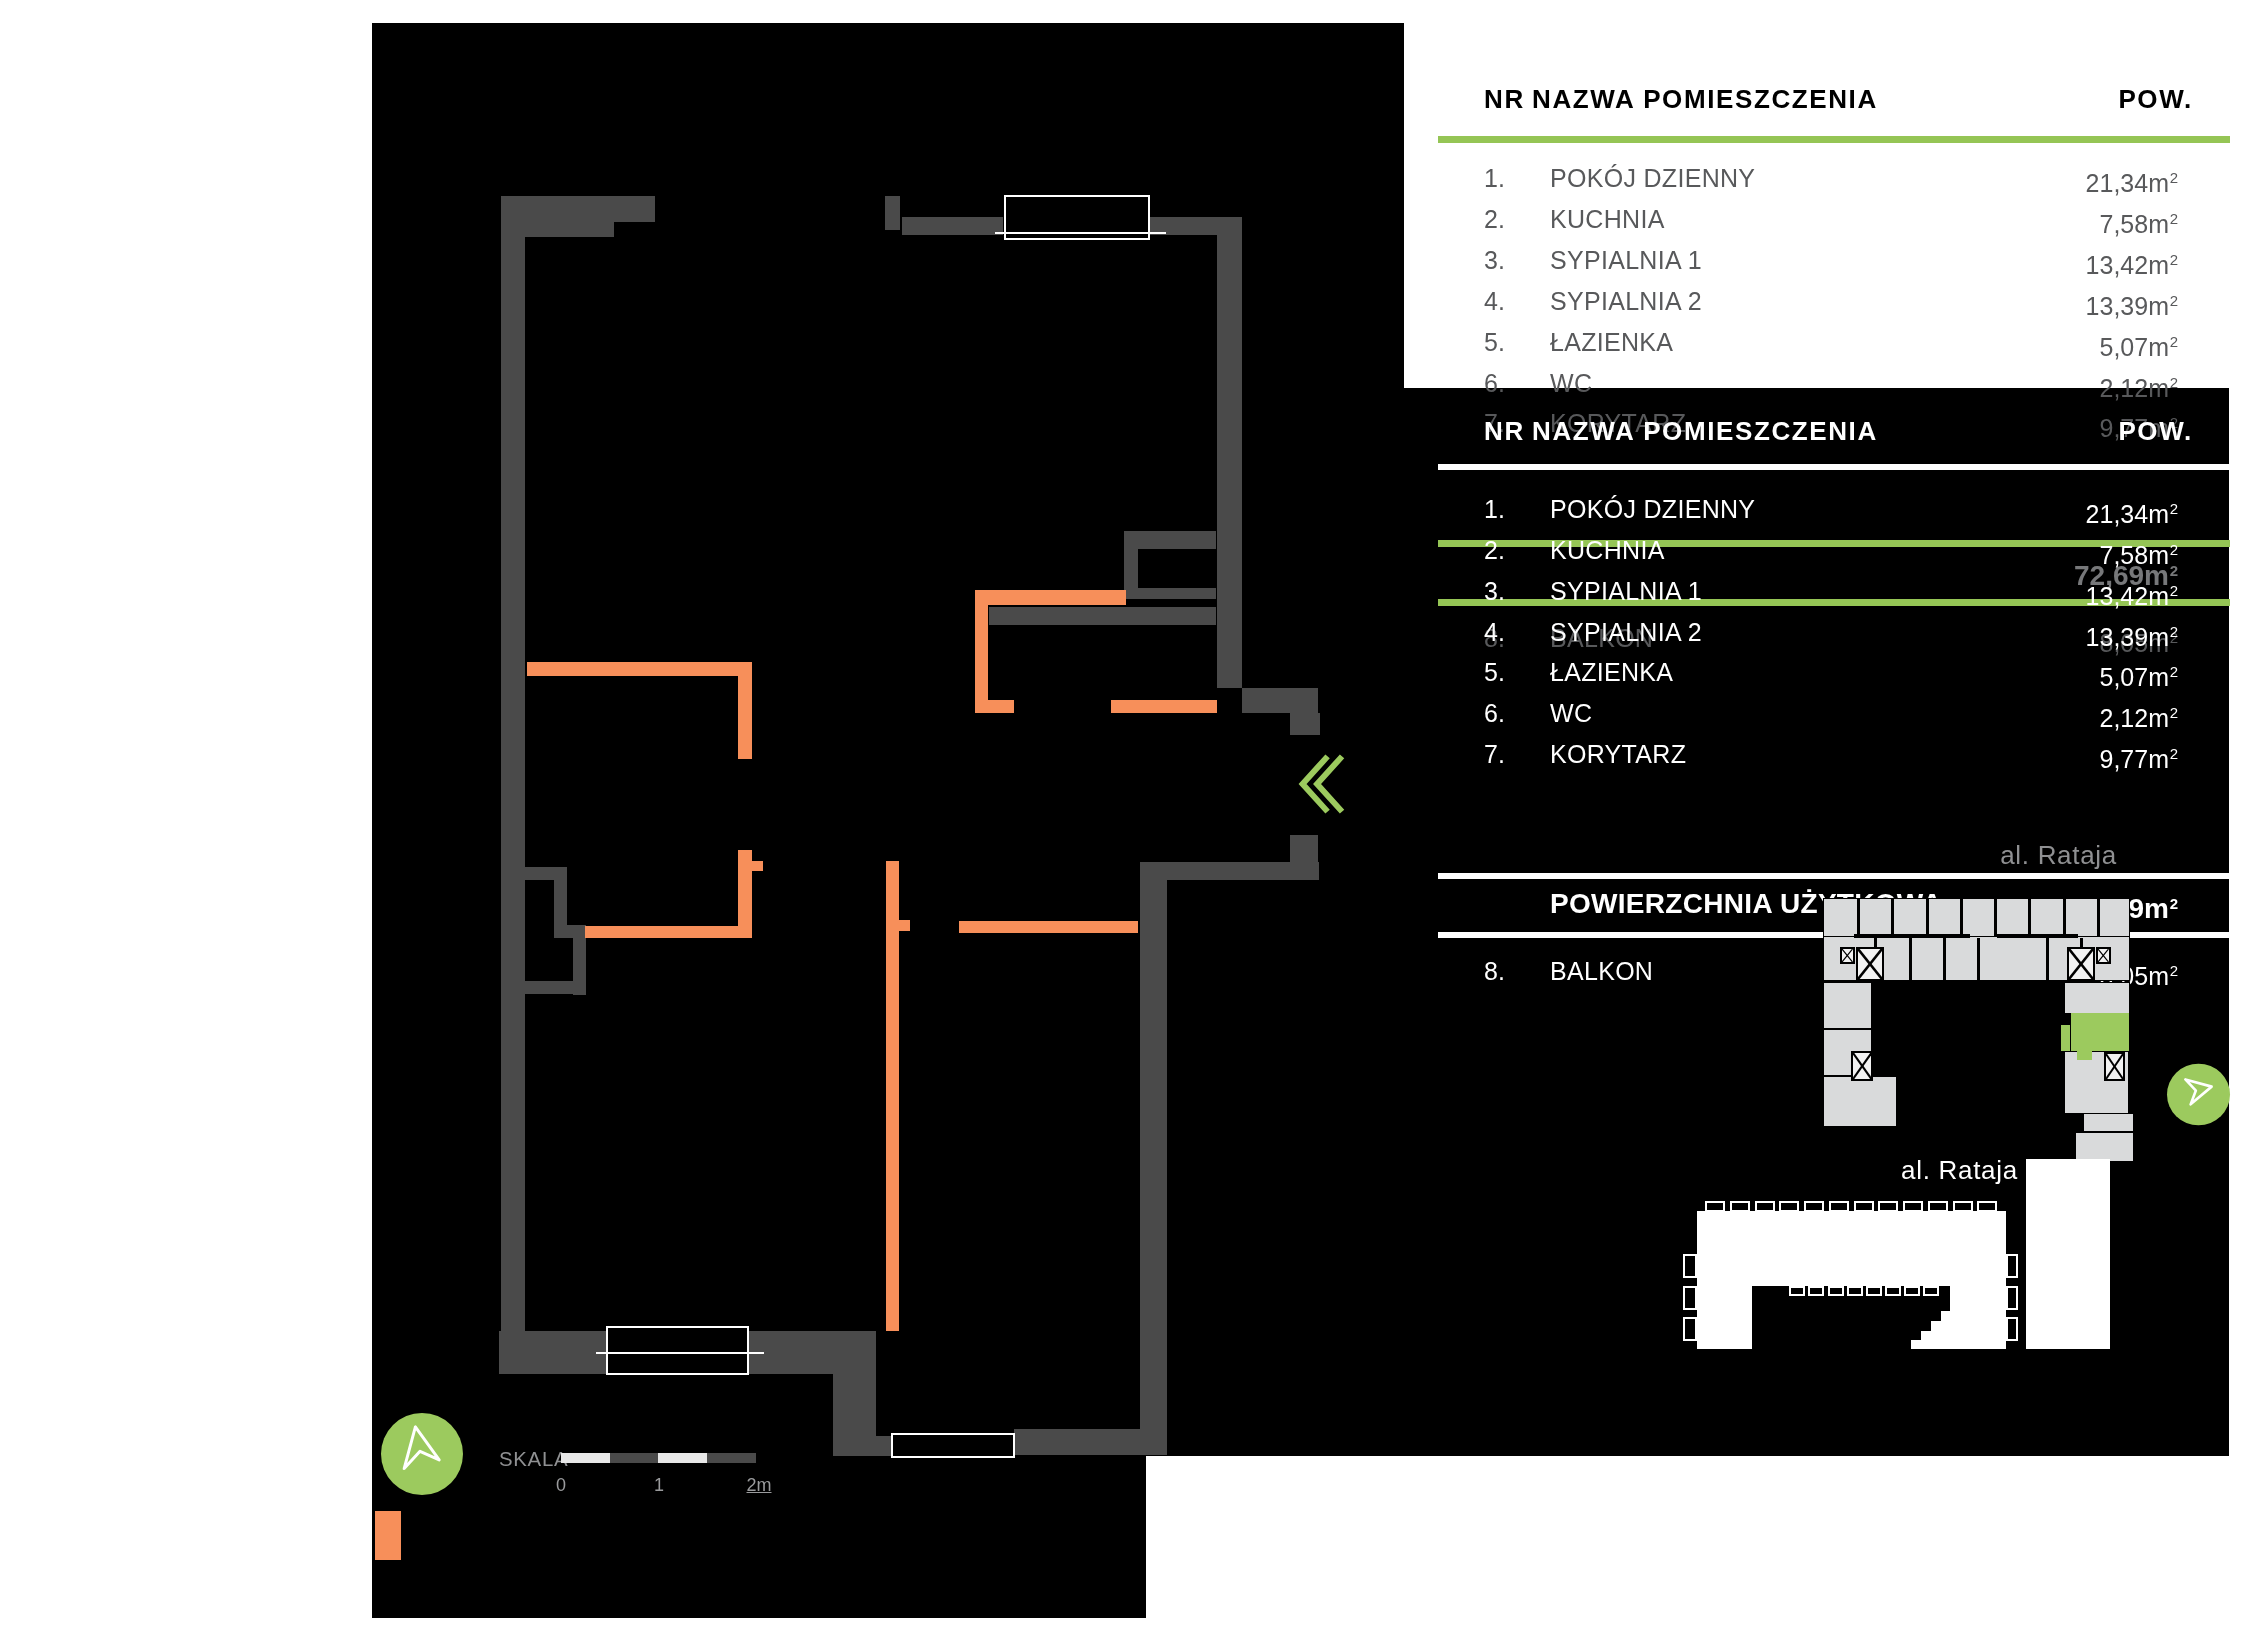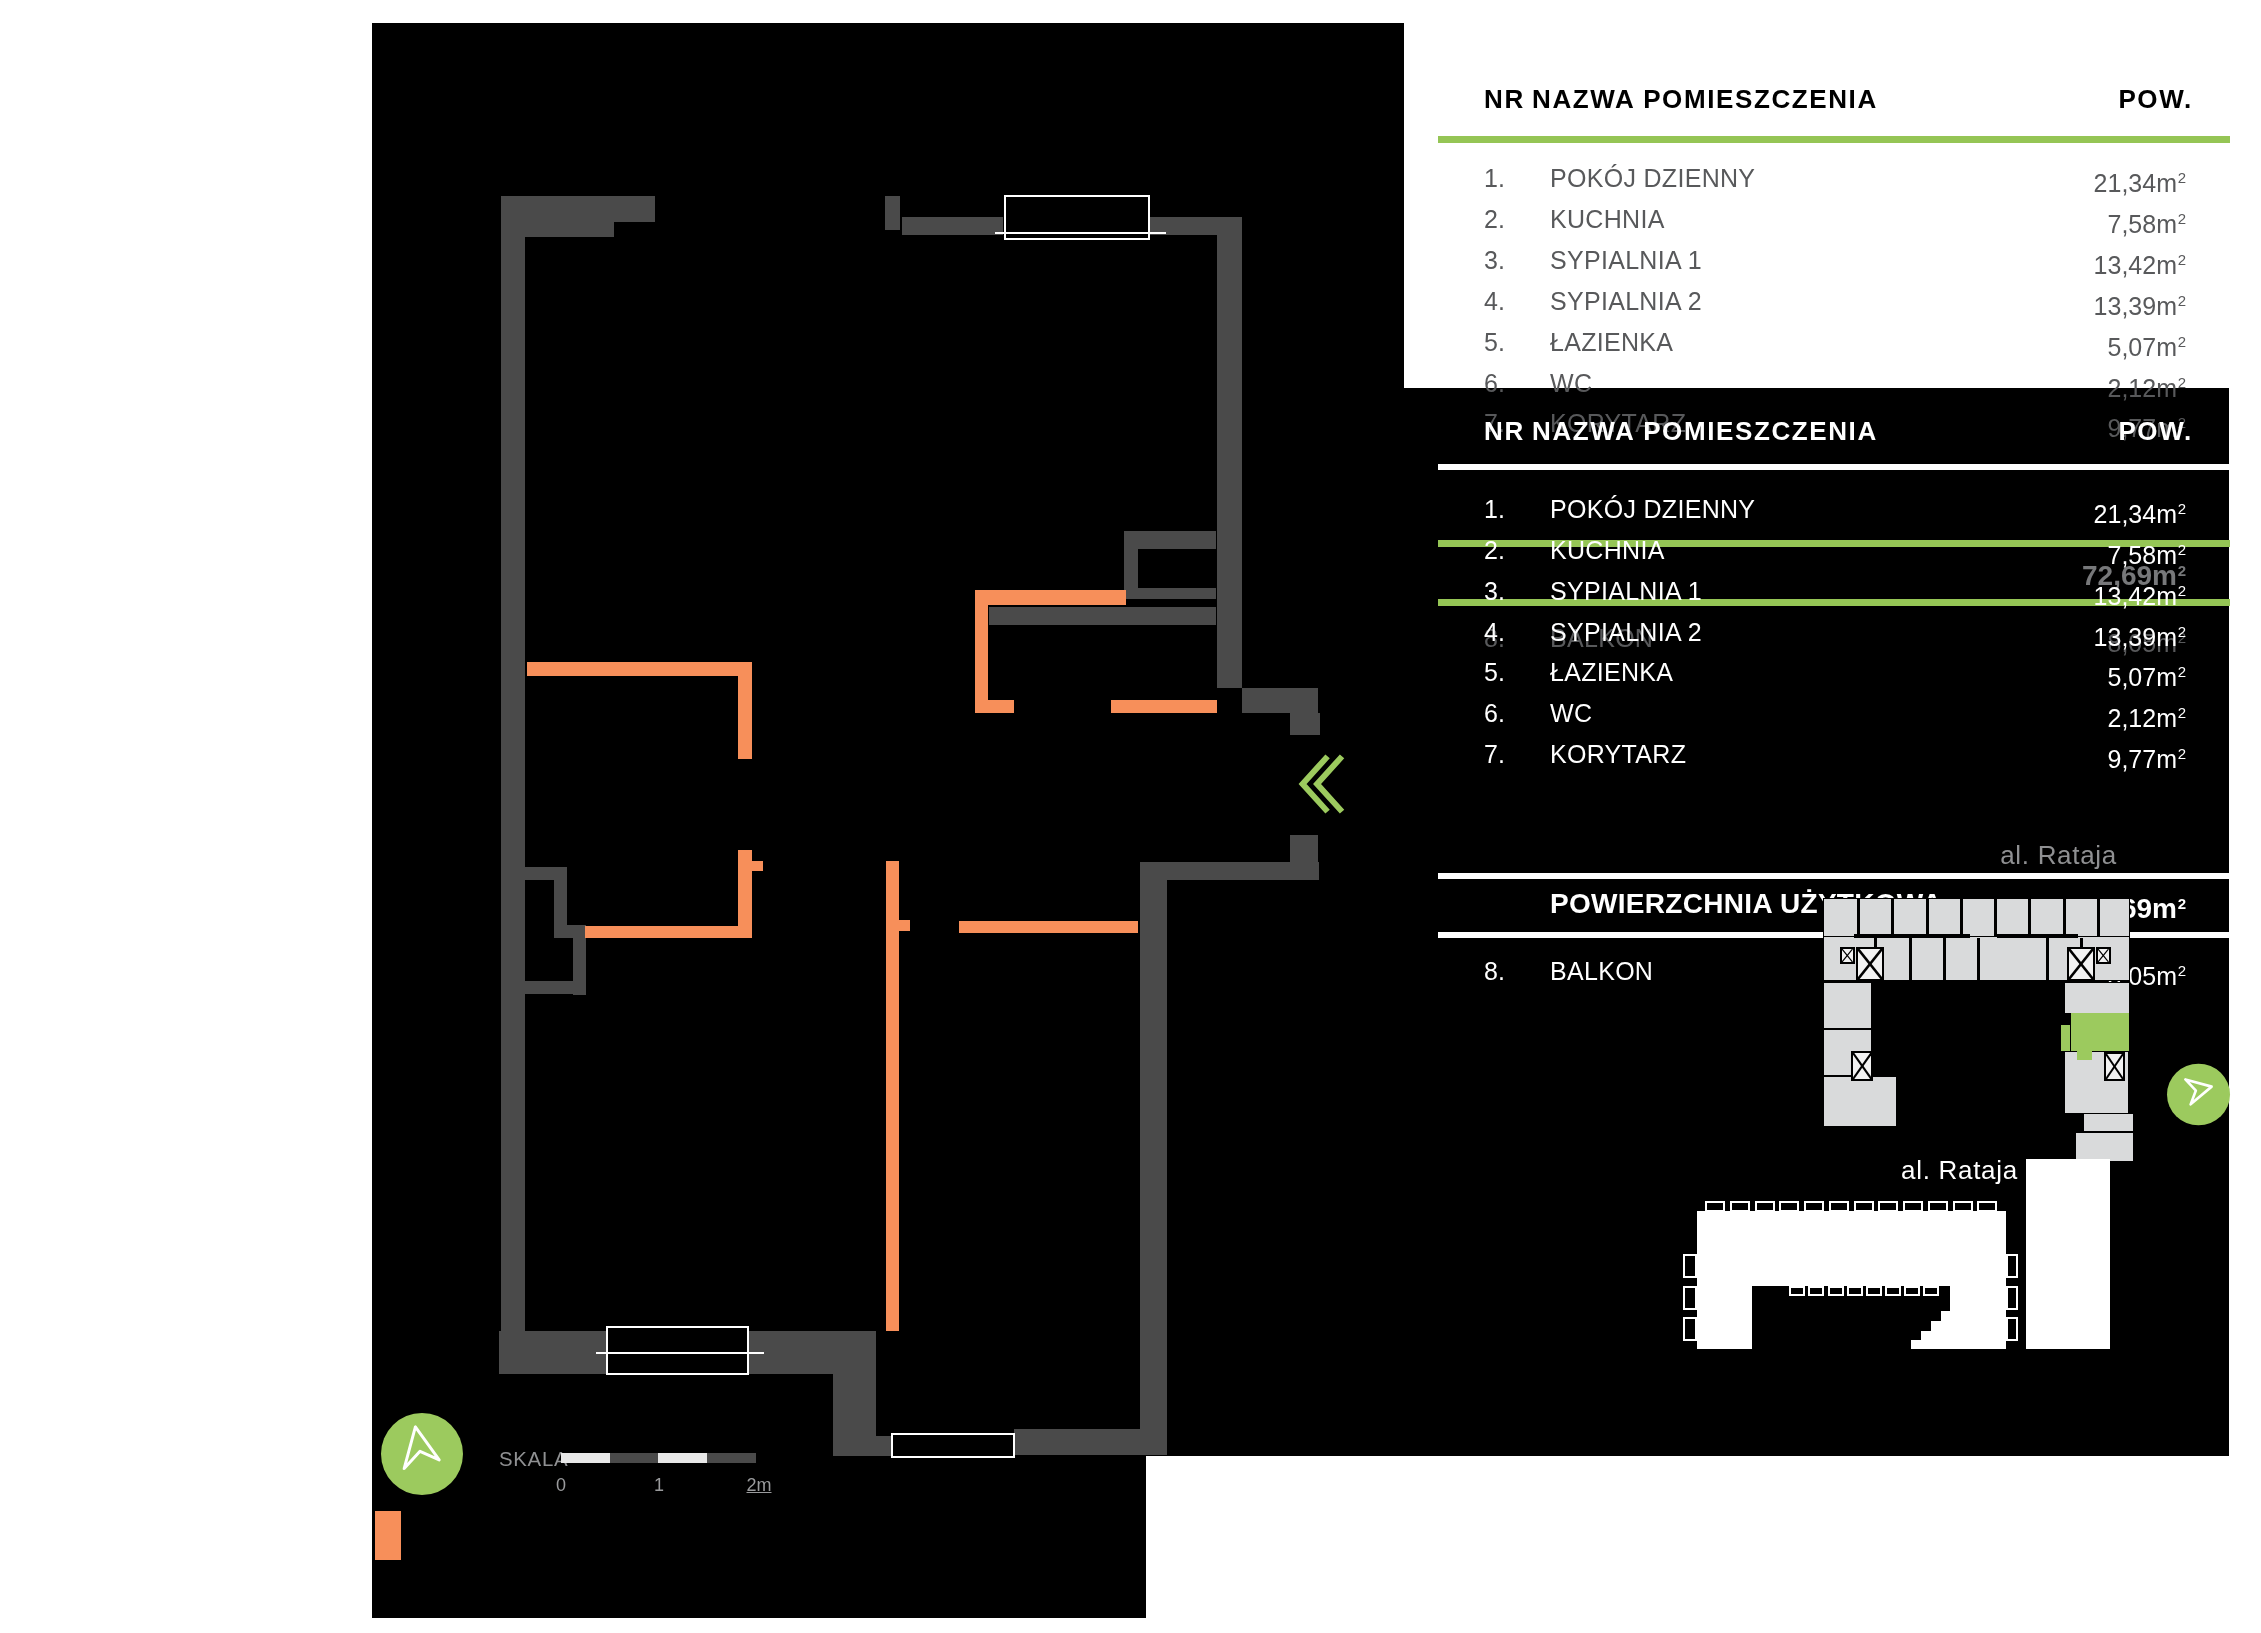--- a/index.html
+++ b/index.html
@@ -10,21 +10,21 @@
   .wall{position:absolute;background:var(--wall,#4a4a4a);}
   .owall{position:absolute;background:var(--orange,#f78f5a);}
   .winbox{position:absolute;background:#000;border:2.6px solid #fff;box-sizing:border-box;}
   .winline{position:absolute;background:#fff;}
   .rule{position:absolute;left:1438px;width:792px;}
   .rule.green{height:6.6px;background:var(--green,#95c555);}
   .rule.white{height:6px;background:#ffffff;}
   .trow{position:absolute;left:1404px;width:790px;height:30px;line-height:30px;font-size:25px;}
   .trow .nr{position:absolute;left:80px;}
   .trow .nm{position:absolute;left:146px;letter-spacing:0.3px;}
-  .trow .val{position:absolute;right:8px;text-align:right;}
+  .trow .val{position:absolute;right:16px;text-align:right;}
   .trow sup{font-size:15px;vertical-align:9.2px;margin-left:0.7px;}
   .thead{position:absolute;left:1404px;width:790px;height:30px;line-height:30px;
          font-size:26px;font-weight:bold;letter-spacing:1.6px;}
   .thead .nr{position:absolute;left:80px;}
   .thead .nm{position:absolute;left:128px;}
   .thead .pw{position:absolute;right:1.3px;}
   .gray-t{color:#58595b;}
   .white-t{color:#ffffff;}
   .black-t{color:#000000;}
   .ghost-val{color:#77787a;font-weight:bold;}

